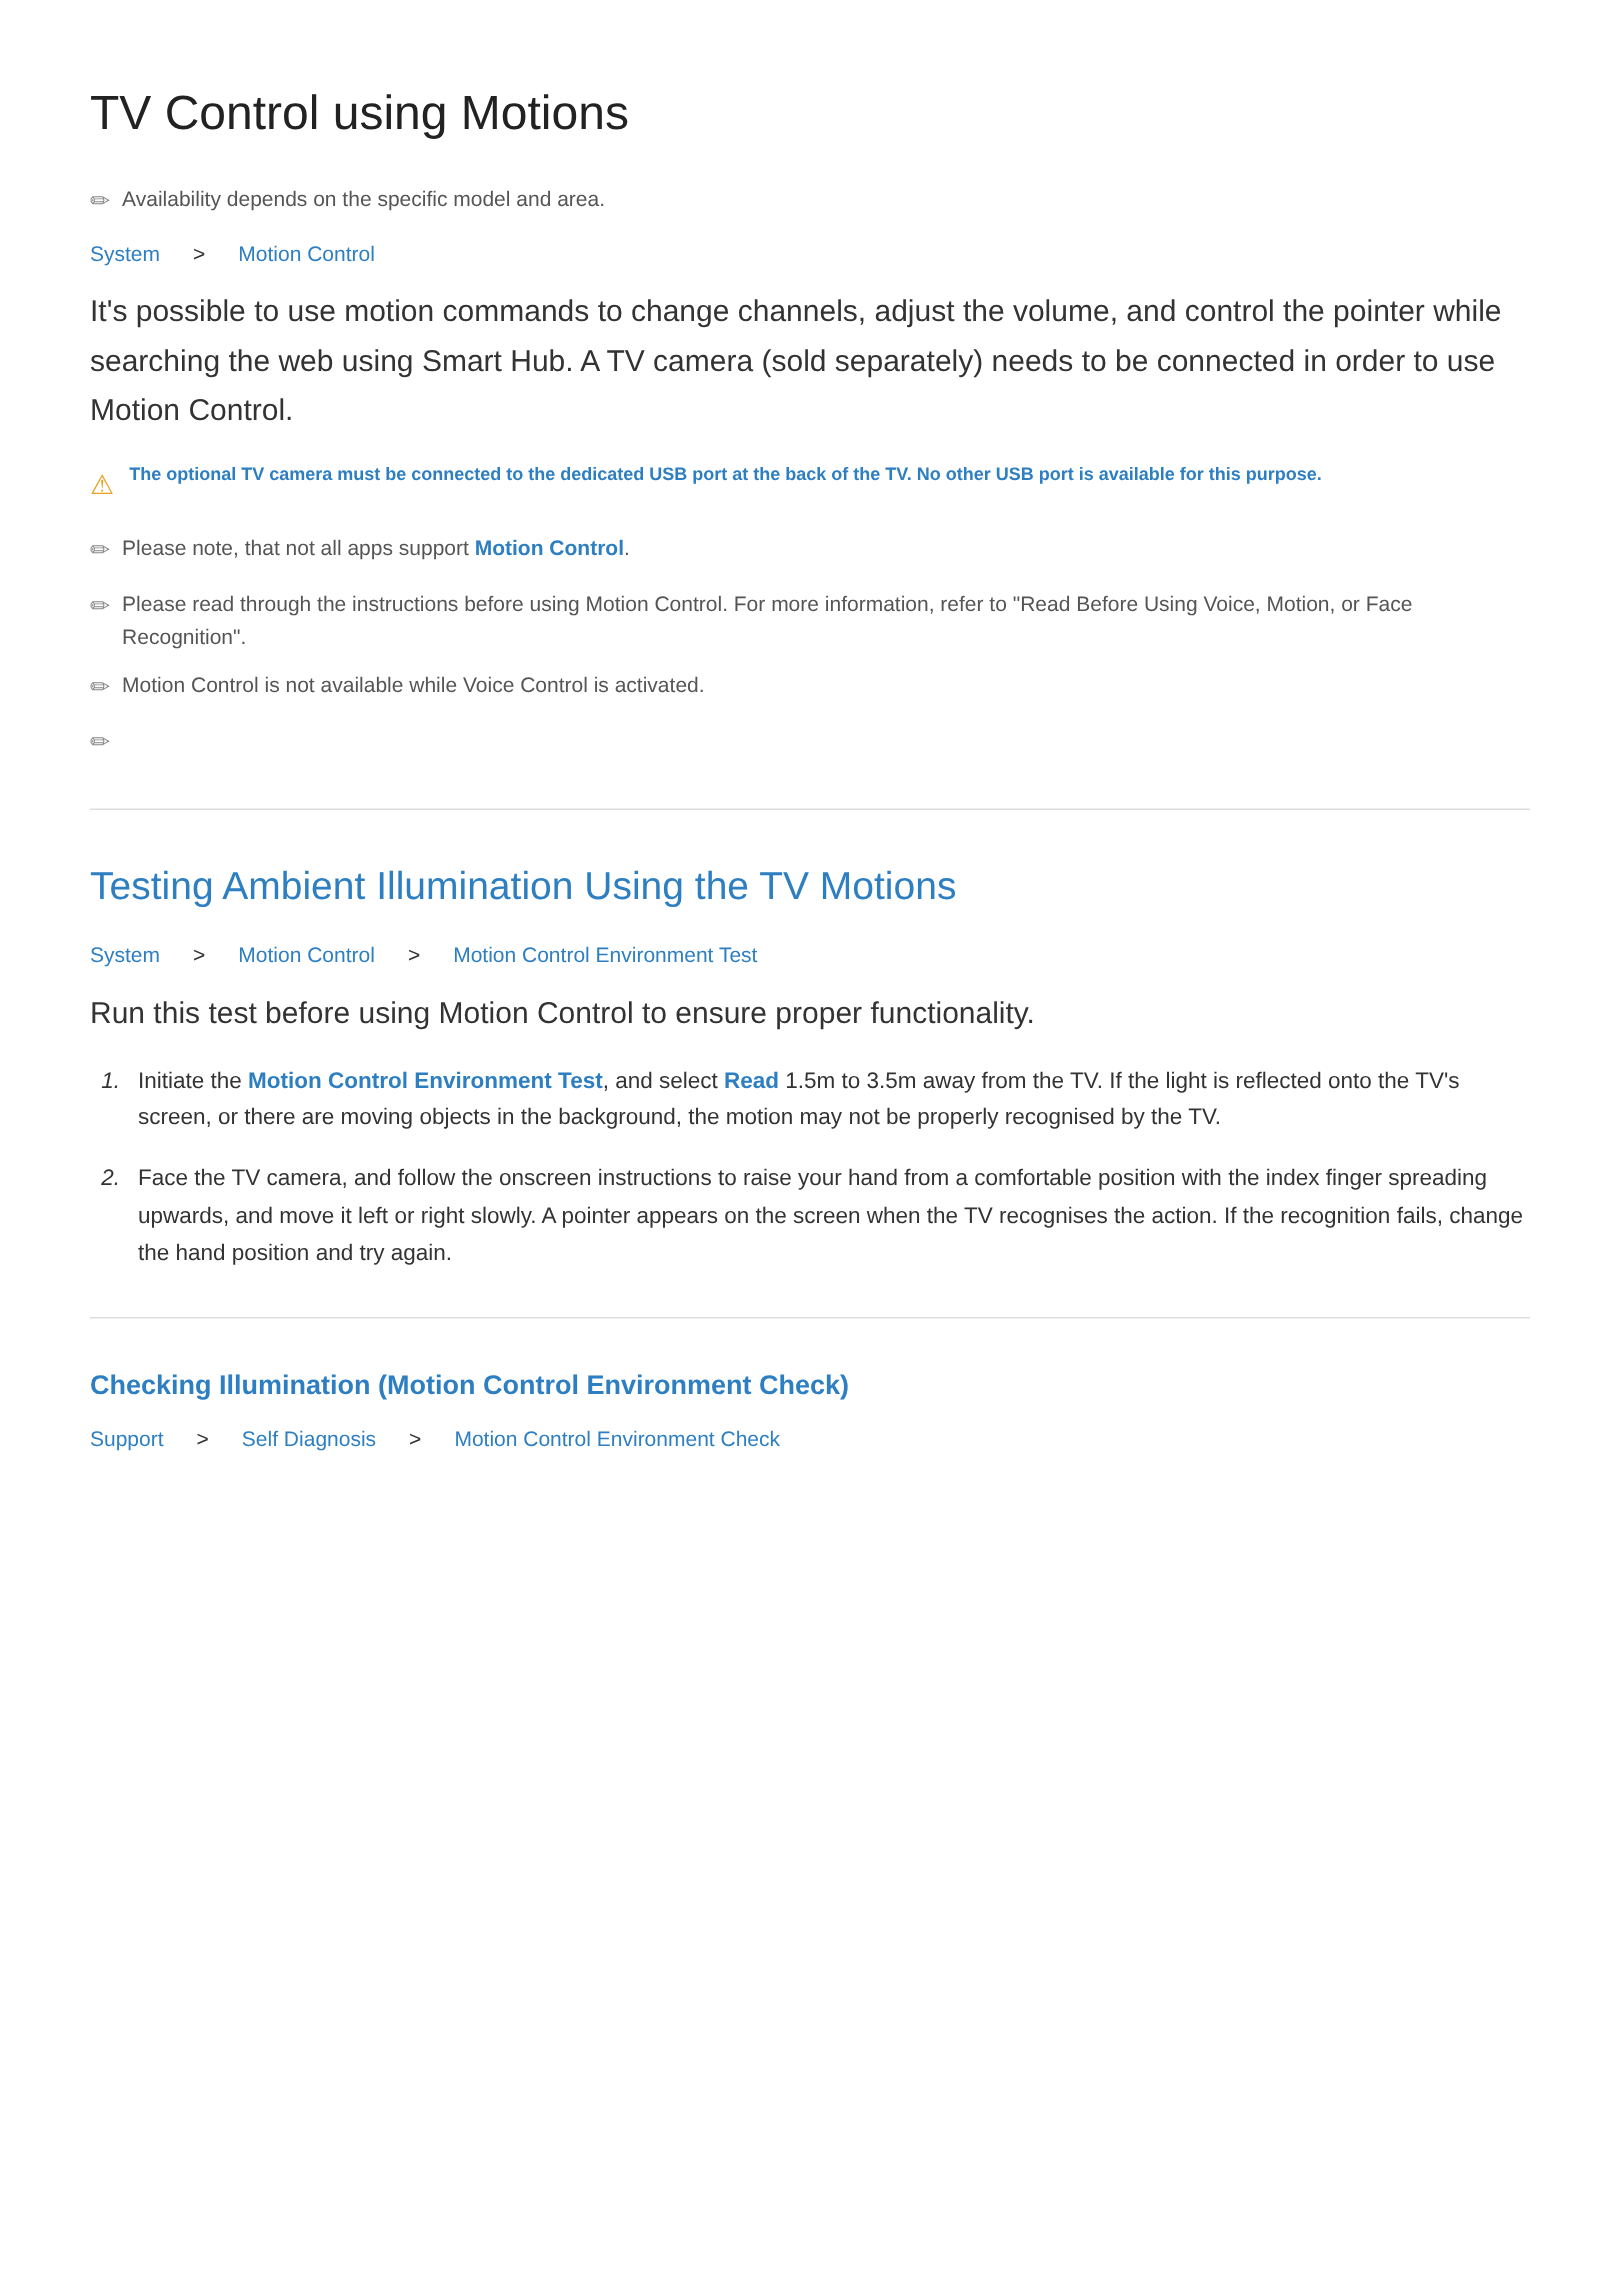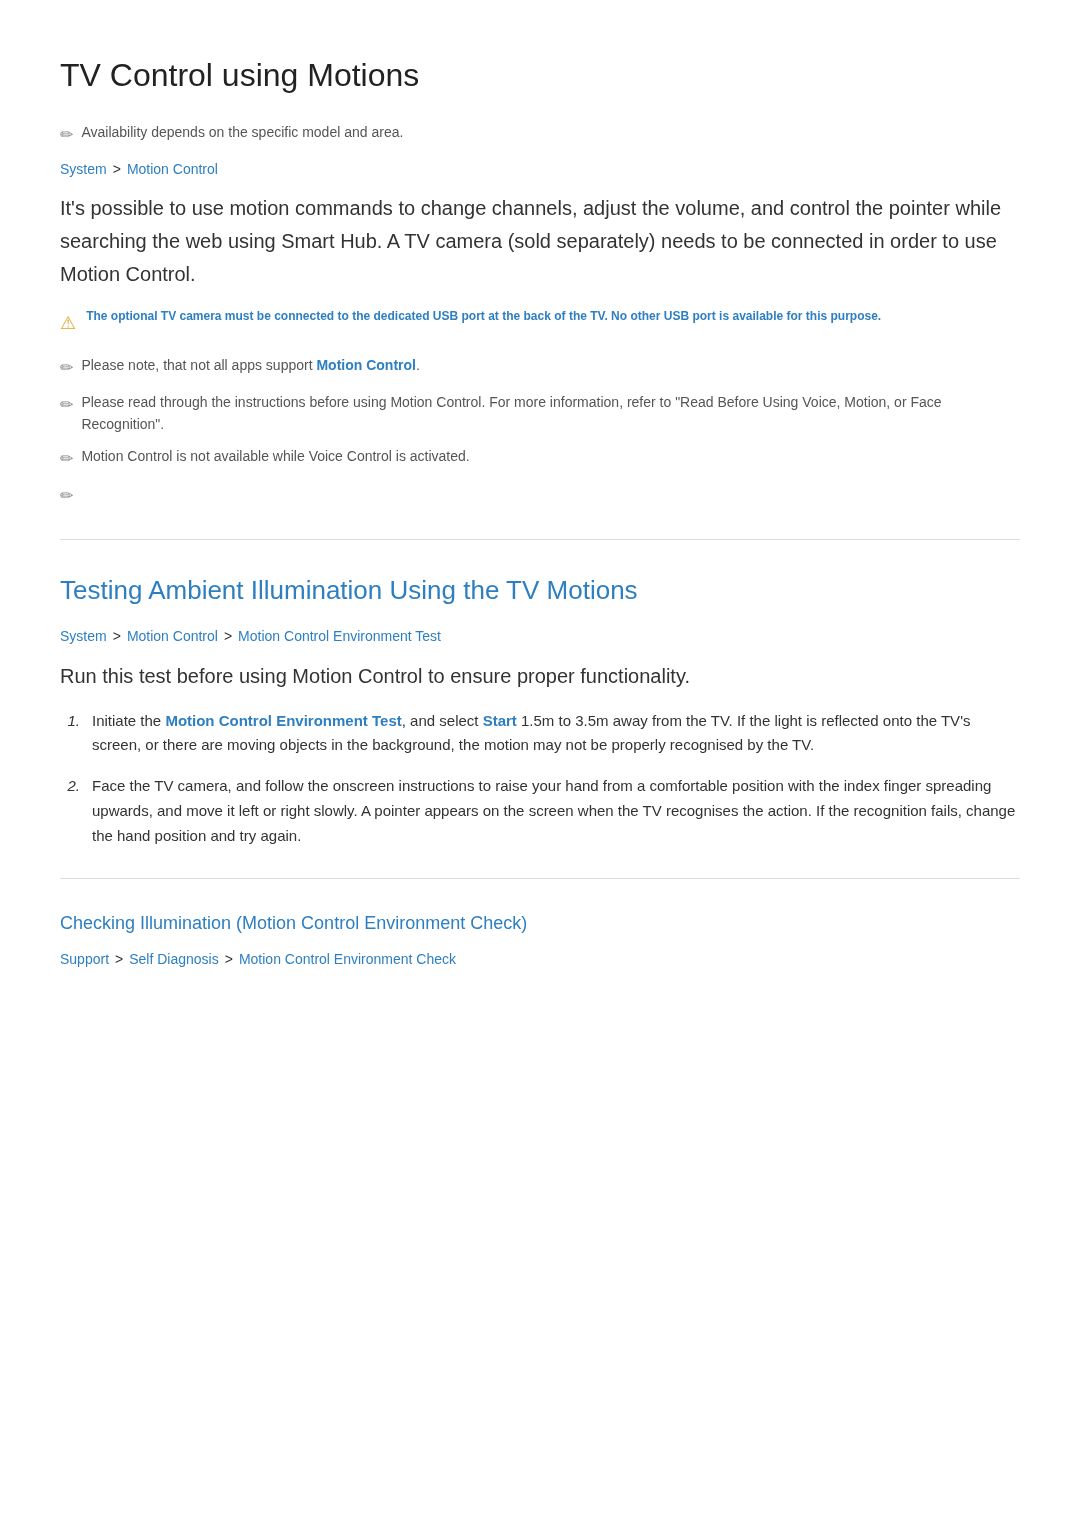--- a/index.html
+++ b/index.html
@@ -38,21 +38,21 @@
     .note-icon {
       color: #888888;
       font-size: 16px;
       margin-top: 1px;
       flex-shrink: 0;
     }
 
     .breadcrumb {
       display: flex;
       align-items: center;
-      gap: 6px;
+      gap: 22px;
       margin-bottom: 12px;
       margin-top: 8px;
     }
 
     .breadcrumb-link {
       color: #2d7fc1;
       font-size: 14px;
       font-weight: 500;
       text-decoration: none;
     }
@@ -109,21 +109,21 @@
 
     .section-heading {
       font-size: 26px;
       font-weight: 300;
       color: #2d7fc1;
       margin-bottom: 14px;
     }
 
     .sub-section-heading {
       font-size: 18px;
-      font-weight: 400;
+      font-weight: 700;
       color: #2d7fc1;
       margin-bottom: 10px;
     }
 
     .ordered-list {
       list-style: none;
       margin: 12px 0 12px 0;
       padding: 0;
     }
 
@@ -201,21 +201,21 @@
     <a class="breadcrumb-link">Motion Control</a>
     <span class="breadcrumb-separator">&gt;</span>
     <a class="breadcrumb-link">Motion Control Environment Test</a>
   </div>
 
   <p class="section-body">Run this test before using Motion Control to ensure proper functionality.</p>
 
   <ol class="ordered-list">
     <li>
       <span class="list-number">1.</span>
-      <span>Initiate the <a class="inline-link">Motion Control Environment Test</a>, and select <a class="inline-link">Start</a> 1.5m to 3.5m away from the TV. If the light is reflected onto the TV's screen, or there are moving objects in the background, the motion may not be properly recognised by the TV.</span>
+      <span>Initiate the <a class="inline-link">Motion Control Environment Test</a>, and select <a class="inline-link">Read</a> 1.5m to 3.5m away from the TV. If the light is reflected onto the TV's screen, or there are moving objects in the background, the motion may not be properly recognised by the TV.</span>
     </li>
     <li>
       <span class="list-number">2.</span>
       <span>Face the TV camera, and follow the onscreen instructions to raise your hand from a comfortable position with the index finger spreading upwards, and move it left or right slowly. A pointer appears on the screen when the TV recognises the action. If the recognition fails, change the hand position and try again.</span>
     </li>
   </ol>
 </div>
 
 <hr class="section-divider">
 

